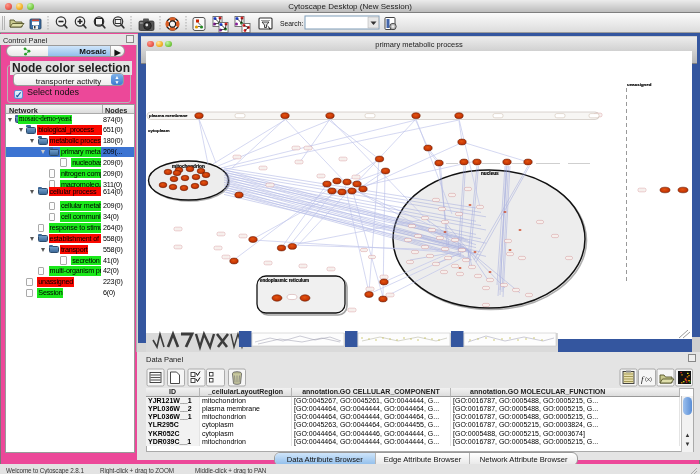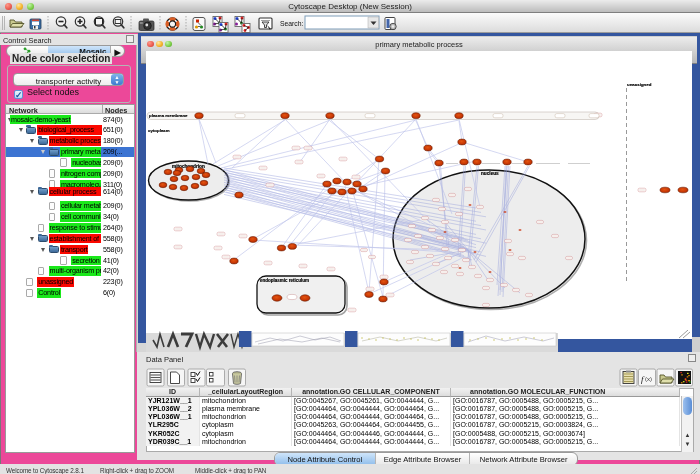--- a/index.html
+++ b/index.html
@@ -10,21 +10,21 @@
 .light{position:absolute;top:3px;width:7px;height:7px;border-radius:50%;}
 #toolbar{position:absolute;left:0;top:13px;width:700px;height:20px;background:linear-gradient(#fbfbfb,#dcdcdc);border-bottom:1px solid #9c9c9c;}
 #cp-head{position:absolute;left:0;top:34px;width:137px;height:11px;background:#e3e3e3;font-size:7.3px;font-weight:normal;color:#1c1c1c;padding:1.5px 0 0 3px;}
 #cp-float{position:absolute;left:126px;top:35px;width:8px;height:8px;border:1px solid #888;background:#eee;}
 .pill{border:1px solid #9a9a9a;border-radius:6px;background:linear-gradient(#fff,#e8e8e8);overflow:hidden;display:flex;}
 #cp-tabs{position:absolute;left:6px;top:45px;width:119px;height:12px;font-size:8px;font-weight:bold;color:#111;}
 #cp-tabs .seg{flex:1;text-align:center;padding-top:1px;}
 #cp-tabs .sel{background:linear-gradient(#cfe5fa,#92bfec);padding-left:28px;}
 #cp-tabs .arrow{width:14px;flex:none;border-left:1px solid #aaa;text-align:center;font-size:8px;padding-top:1.5px;}
 #groupbox{position:absolute;left:7px;top:65px;width:124px;height:38px;border:1px solid #b5b5b5;border-radius:3px;}
-#gb-label{position:absolute;left:10px;top:53px;font-size:10px;font-weight:bold;color:#222;background:#e3e3e3;padding:0 2px;}
+#gb-label{position:absolute;left:10px;top:61px;font-size:12px;font-weight:bold;color:#222;background:#e3e3e3;padding:0 2px;}
 #dropdown{position:absolute;left:13px;top:73px;width:111px;height:13px;border:1px solid #9a9a9a;border-radius:4px;background:linear-gradient(#fff,#eee);font-size:8px;color:#111;text-align:center;padding-top:2.5px;}
 #dd-btn{position:absolute;left:111px;top:74px;width:12px;height:11px;border-radius:3px;background:linear-gradient(#7fb2ea,#3d7cd0);color:#fff;font-size:5px;text-align:center;line-height:5px;padding-top:1px;}
 #cb{position:absolute;left:14px;top:90px;width:9px;height:9px;border:1px solid #5e93d8;border-radius:2px;background:linear-gradient(#eaf3fd,#bcd8f5);color:#1c4f9e;font-size:9px;line-height:9px;font-weight:bold;text-align:center;}
 #cb-label{position:absolute;left:27px;top:87px;font-size:9px;color:#111;}
 #treebox{position:absolute;left:5px;top:104px;width:130px;height:349px;background:#fff;border:1px solid #999;}
 #tree-head{position:absolute;left:6px;top:105px;width:128px;height:9px;background:linear-gradient(#f4f4f4,#dcdcdc);border-bottom:1px solid #aaa;font-size:7.3px;font-weight:bold;color:#222;}
 .trow{position:absolute;left:6px;width:128px;height:10.85px;font-size:7.2px;letter-spacing:-0.2px;white-space:nowrap;}
 .trow .lbl{position:absolute;top:0.5px;height:9.5px;line-height:9.5px;color:#000;padding:0 1px;}
 .trow .cnt{position:absolute;left:97px;top:0.5px;}
 .g{background:#1ae81a;}
@@ -667,21 +667,21 @@
 <circle cx="510" cy="338" r="0.8" fill="#cbc66a"></circle>
 <circle cx="518" cy="340" r="0.8" fill="#cbc66a"></circle>
 <circle cx="526" cy="339" r="0.8" fill="#cbc66a"></circle>
 <circle cx="534" cy="338" r="0.8" fill="#cbc66a"></circle>
 <circle cx="542" cy="340" r="0.8" fill="#cbc66a"></circle>
 <rect x="558" y="330" width="134" height="9" fill="#fff"></rect>
 <path d="M679 338 L688 330 M683 338 L690 332" stroke="#999" stroke-width="1"></path>
 <rect x="558" y="339" width="134" height="13" fill="#34569f"></rect>
 </svg></div>
 <div class="abs" style="left:692px;top:337px;width:8px;height:15px;background:#cfcfcf;"></div>
-<div id="cp-head">Control Search</div>
+<div id="cp-head">Control Panel</div>
 <div id="cp-float"></div>
 <div class="pill" id="cp-tabs">
       <div class="seg" style="flex:1.18"><svg width="8" height="9" viewBox="0 0 8 9" style="vertical-align:-1.5px">
           <circle cx="2" cy="1.8" r="1.4" fill="#2ca02c"></circle>
           <circle cx="6" cy="4.2" r="1.4" fill="#2ca02c"></circle>
           <circle cx="2.5" cy="7.2" r="1.4" fill="#2ca02c"></circle>
           <path d="M2 1.8 L6 4.2 L2.5 7.2" stroke="#2ca02c" stroke-width="0.8" fill="none"></path>
         </svg> Network</div>
       <div class="seg sel">Mosaic</div>
       <div class="arrow">▶</div>
@@ -694,21 +694,21 @@
 <div id="cb-label">Select nodes</div>
 <div id="treebox"></div>
 <div id="tree-head">
       <span style="position:absolute;left:3px;top:1px">Network</span>
       <span style="position:absolute;left:99px;top:1px">Nodes</span>
       <span style="position:absolute;left:96px;top:0;width:1px;height:9px;background:#aaa"></span>
     </div>
 <div class="trow" style="top:114.00px">
       <span class="arrowdn" style="left:1.5px;border-top-color:#555"></span>
       <span class="fold" style="left:9.0px"></span>
-      <span class="lbl g" style="left:4px;">mosaic-demo-yeast</span>
+      <span class="lbl g" style="left:12px;font-family:Liberation Serif, serif;">mosaic-demo-yeast</span>
       <span class="cnt" style="color:#000">874(0)</span>
     </div>
 <div class="trow" style="top:124.85px">
       <span class="arrowdn" style="left:12.8px;border-top-color:#555"></span>
       <span class="fold" style="left:20.3px"></span>
       <span class="lbl r" style="left:31.3px;width:65px;overflow:hidden;">biological_process</span>
       <span class="cnt" style="color:#000">651(0)</span>
     </div>
 <div class="trow" style="top:135.70px">
       <span class="arrowdn" style="left:24.1px;border-top-color:#555"></span>
@@ -780,21 +780,21 @@
       <span class="lbl g" style="left:42.6px;width:52.4px;overflow:hidden;">multi-organism pro</span>
       <span class="cnt" style="color:#000">42(0)</span>
     </div>
 <div class="trow" style="top:276.75px">
       <span class="file" style="left:20.3px"></span>
       <span class="lbl r" style="left:31.3px;">unassigned</span>
       <span class="cnt" style="color:#000">223(0)</span>
     </div>
 <div class="trow" style="top:287.60px">
       <span class="file" style="left:20.3px"></span>
-      <span class="lbl g" style="left:31.3px;">Control</span>
+      <span class="lbl g" style="left:31.3px;">Session</span>
       <span class="cnt" style="color:#000">6(0)</span>
     </div>
 <div id="dp"></div>
 <div id="dp-head">Data Panel</div>
 <div id="dp-float"></div>
 <div class="abs" style="left:140px;top:364px;width:560px;height:24px;"><svg width="560" height="24" viewBox="140 364 560 24">
 <rect x="147" y="369" width="17" height="17" rx="1.5" fill="#f6f6f6" stroke="#999" stroke-width="0.8"></rect>
 <rect x="167.5" y="369" width="17" height="17" rx="1.5" fill="#f6f6f6" stroke="#999" stroke-width="0.8"></rect>
 <rect x="188" y="369" width="17" height="17" rx="1.5" fill="#f6f6f6" stroke="#999" stroke-width="0.8"></rect>
 <rect x="206.5" y="369" width="18" height="17" rx="1.5" fill="#f6f6f6" stroke="#999" stroke-width="0.8"></rect>
@@ -876,21 +876,21 @@
 <div class="td b" style="left:146px;top:437.7px;width:54px;background:#f2f2f2;">YDR039C__1</div>
 <div class="td" style="left:200px;top:437.7px;width:92px;">mitochondrion</div>
 <div class="td" style="left:292px;top:437.7px;width:159px;">[GO:0044464, GO:0044444, GO:0044444, G...</div>
 <div class="td" style="left:451px;top:437.7px;width:229px;">[GO:0016787, GO:0005488, GO:0005215, G...</div>
     <div class="abs" style="left:681px;top:396px;width:12px;height:56px;background:#f2f2f2;border-left:1px solid #bbb;">
 <div style="position:absolute;left:1px;top:1px;width:9px;height:18px;border-radius:5px;background:linear-gradient(90deg,#9cc0ee,#5a8ed6);"></div>
 <div style="position:absolute;left:1px;top:36px;width:9px;height:9px;font-size:6px;text-align:center;color:#333;">▲</div>
 <div style="position:absolute;left:1px;top:45px;width:9px;height:9px;font-size:6px;text-align:center;color:#333;">▼</div>
     </div>
 <div class="pill" id="btabs">
-      <div class="seg sel" style="flex:101">Node Attribute Control</div>
+      <div class="seg sel" style="flex:101">Data Attribute Browser</div>
       <div class="seg" style="flex:95">Edge Attribute Browser</div>
       <div class="seg" style="border-right:none;flex:108">Network Attribute Browser</div>
     </div>
 <div id="status">
  <span style="left:6px">Welcome to Cytoscape 2.8.1</span>
  <span style="left:100px">Right-click + drag to ZOOM</span>
  <span style="left:195px">Middle-click + drag to PAN</span>
  <svg style="position:absolute;left:690px;top:3px" width="8" height="8">
         <path d="M7 1 L1 7 M7 4 L4 7" stroke="#aaa" stroke-width="1"></path>
       </svg>

